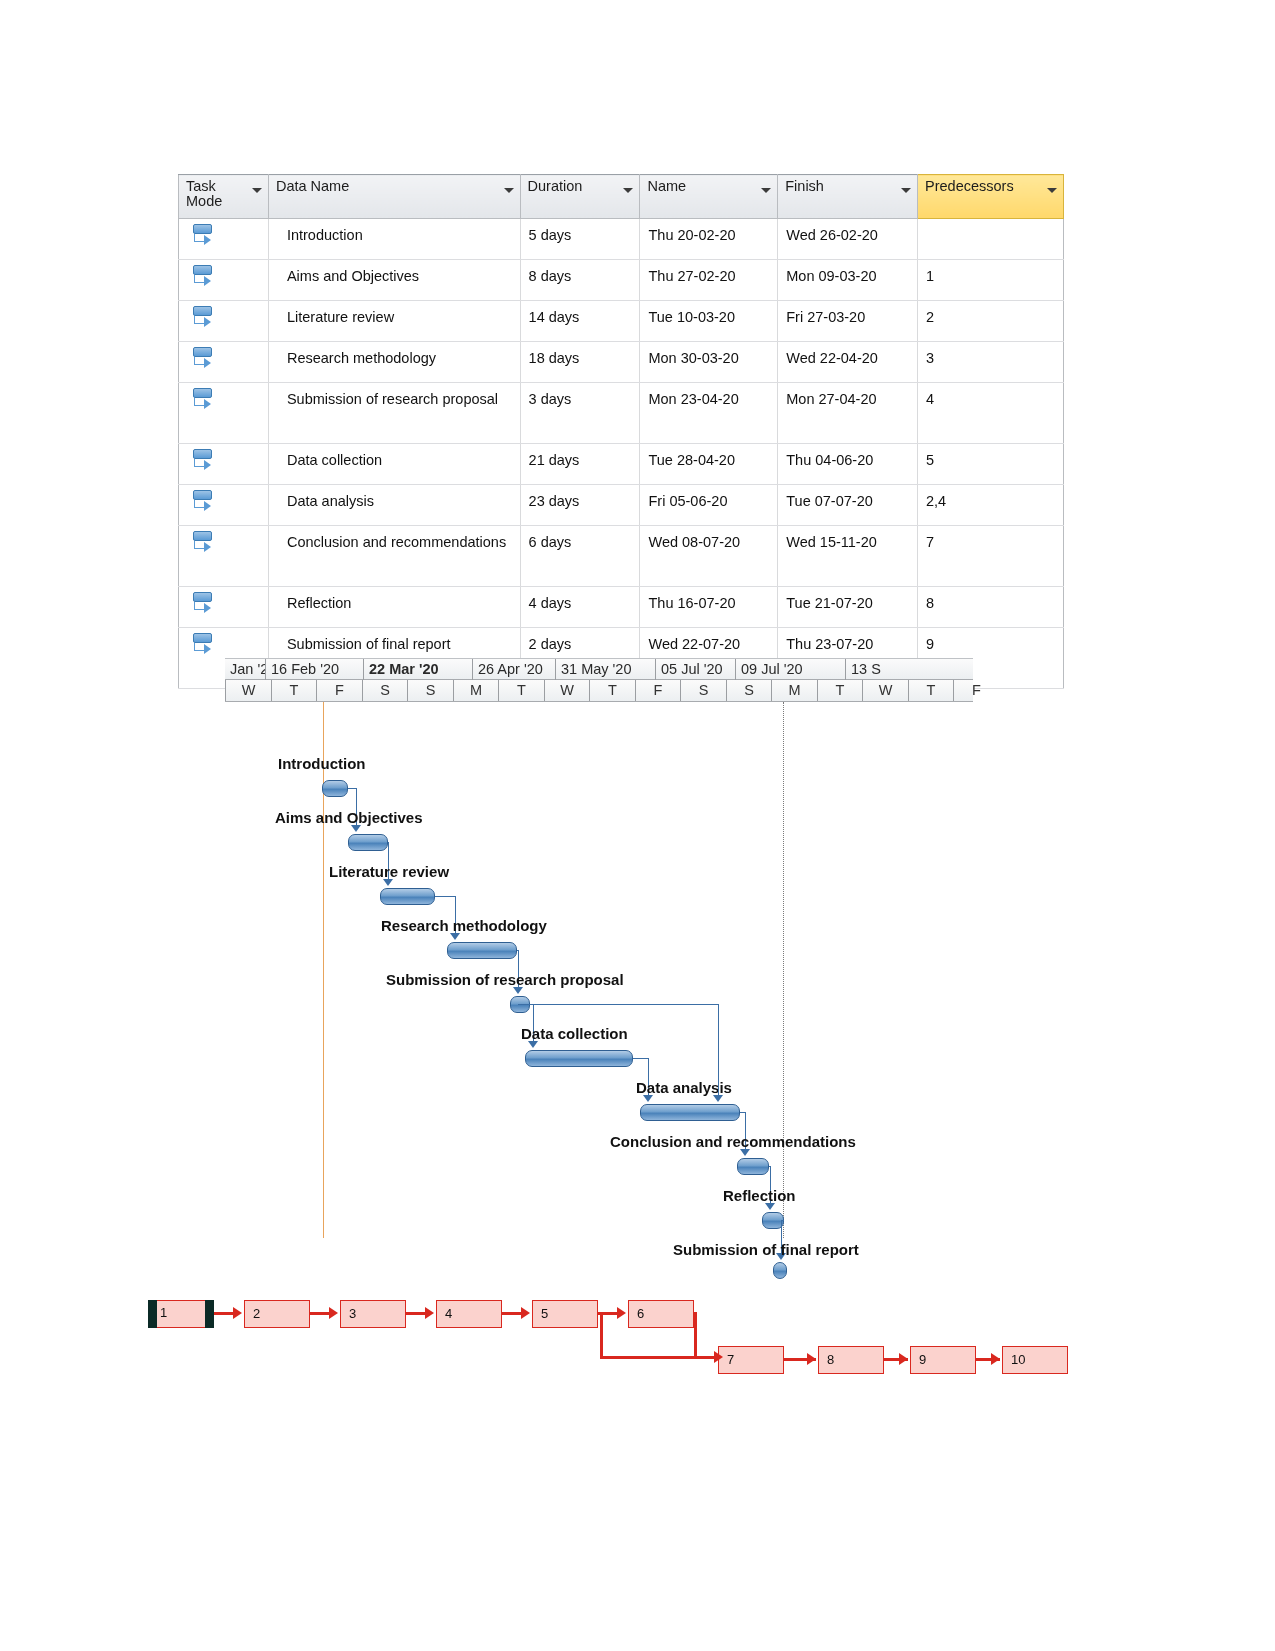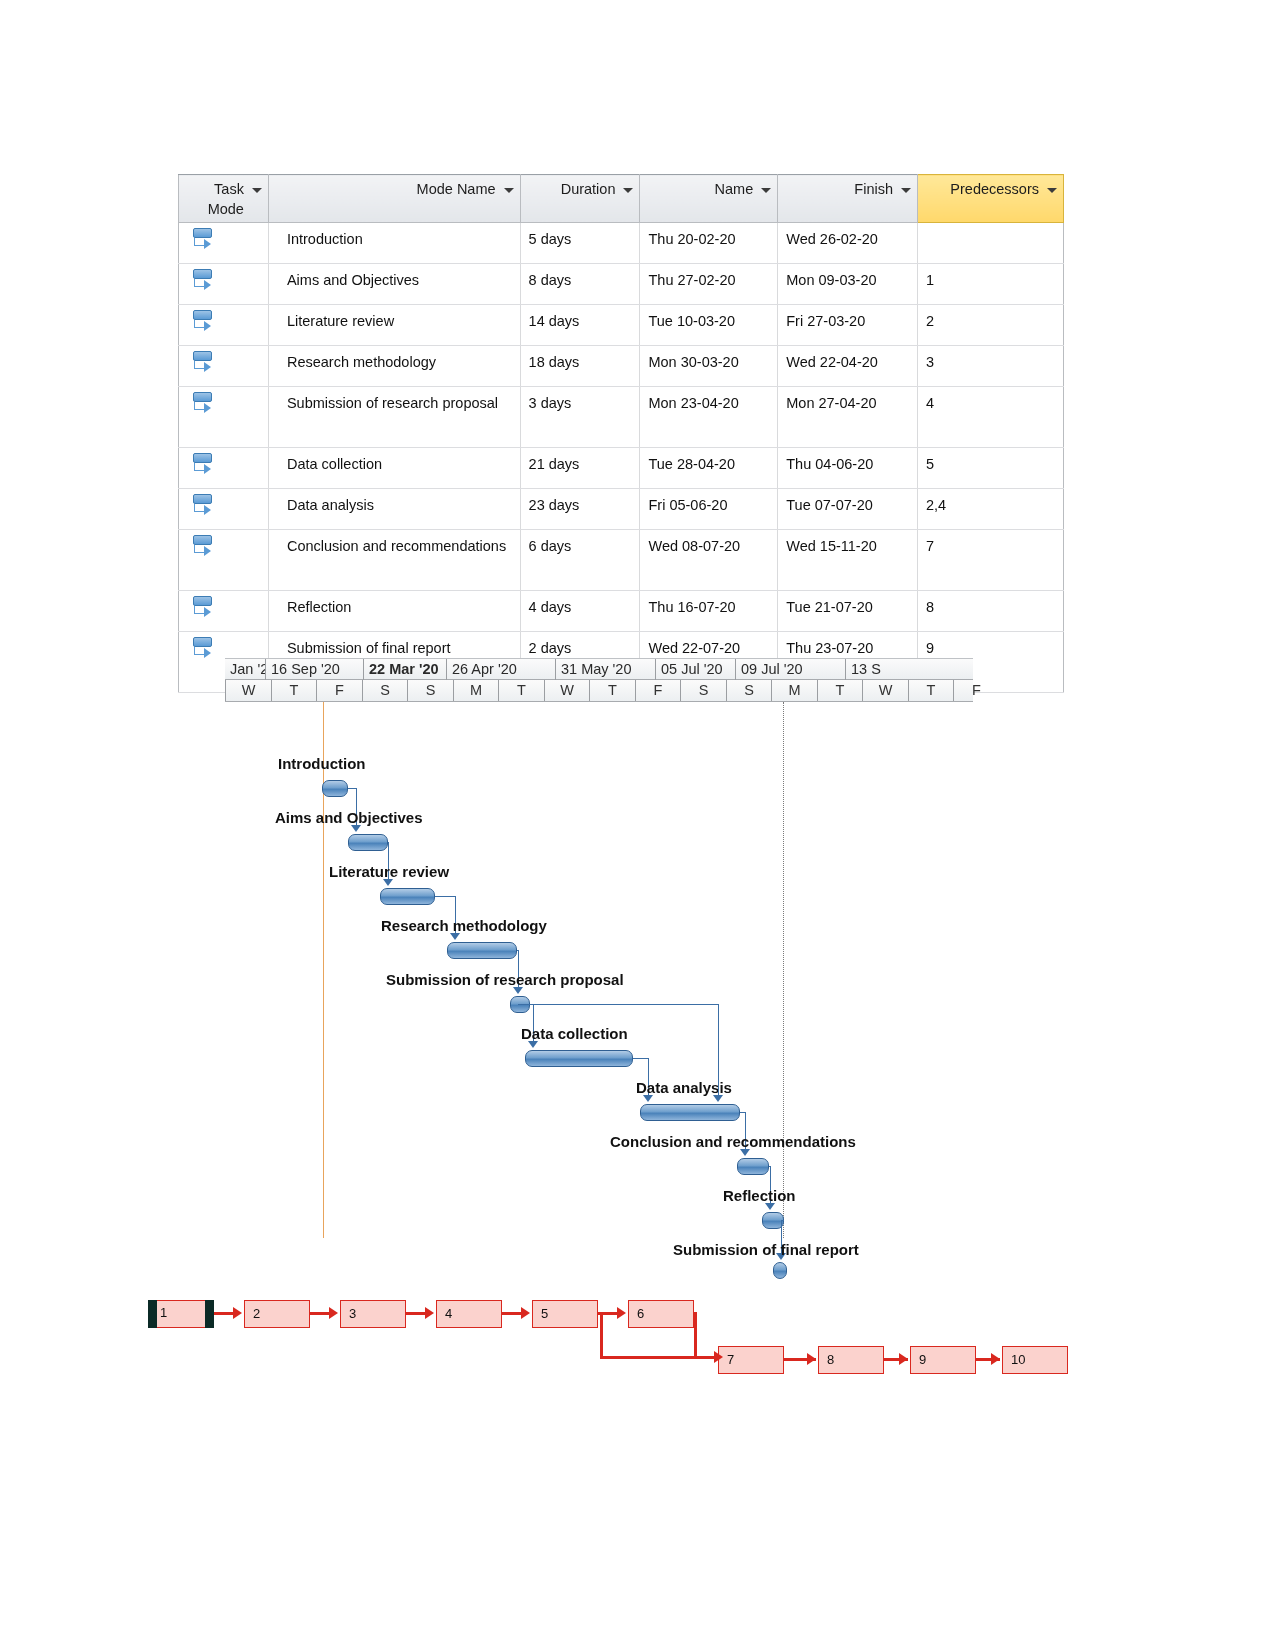--- a/index.html
+++ b/index.html
@@ -19,21 +19,21 @@
     border:1px solid #b9bcc0;border-top:1px solid #9aa0a6;
     font-weight:400;font-size:14.5px;color:#1d1d1d;
     text-align:left;vertical-align:top;
     padding:4px 6px 3px 7px;height:36px;position:relative;
   }
   #task-table th.pred-head{
     background:linear-gradient(to bottom,#ffe695 0%,#ffd champion 100%);
     background:linear-gradient(to bottom,#ffe899 0%,#ffd86b 100%);
     border-color:#d8b43c;
   }
-  .hdr-inner{display:block;padding-right:18px;line-height:20px;text-align:right;}
+  .hdr-inner{display:block;padding-right:18px;line-height:15px;}
   .filter-arrow{
     position:absolute;right:6px;top:13px;width:0;height:0;
     border-left:5px solid transparent;border-right:5px solid transparent;
     border-top:5px solid #3b3b3b;
   }
   #task-table td{
     border-left:1px solid #d9dadc;border-right:1px solid #d9dadc;
     border-bottom:1px solid #dcdde0;
     font-size:14.5px;color:#111;padding:7px 7px 7px 8px;vertical-align:top;
     line-height:19px;background:#fff;
@@ -128,21 +128,21 @@
       <col class="c-finish">
       <col class="c-pred">
   </colgroup>
   <thead>
     <tr>
       <th>
         <span class="hdr-inner">Task Mode</span>
         <span class="filter-arrow"></span>
       </th>
       <th>
-        <span class="hdr-inner">Mode Name</span>
+        <span class="hdr-inner">Data Name</span>
         <span class="filter-arrow"></span>
       </th>
       <th>
         <span class="hdr-inner">Duration</span>
         <span class="filter-arrow"></span>
       </th>
       <th>
         <span class="hdr-inner">Name</span>
         <span class="filter-arrow"></span>
       </th>
@@ -297,23 +297,23 @@
         <td>Thu 23-07-20</td>
         <td class="pred-cell">9</td>
       </tr>
     </tbody>
 </table>
 
 <div id="gantt">
   <div id="gantt-head">
     <div class="tl-row tl-months" id="tl-months">
         <div class="tl-cell noline" style="left: 0px; width: 40px;">Jan '20</div>
-        <div class="tl-cell" style="left: 40px; width: 98px;">16 Sep '20</div>
+        <div class="tl-cell" style="left: 40px; width: 98px;">16 Feb '20</div>
         <div class="tl-cell" style="left: 138px; width: 99px; font-weight: bold;">22 Mar '20</div>
-        <div class="tl-cell" style="left: 221px; width: 93px;">26 Apr '20</div>
+        <div class="tl-cell" style="left: 247px; width: 93px;">26 Apr '20</div>
         <div class="tl-cell" style="left: 330px; width: 100px;">31 May '20</div>
         <div class="tl-cell" style="left: 430px; width: 80px;">05 Jul '20</div>
         <div class="tl-cell" style="left: 510px; width: 110px;">09 Jul '20</div>
         <div class="tl-cell" style="left: 620px; width: 115px;">13 S</div>
       </div>
     <div class="tl-row tl-days" id="tl-days">
         <div class="tl-day" style="left: 0px;">W</div>
         <div class="tl-day" style="left: 45.5px;">T</div>
         <div class="tl-day" style="left: 91px;">F</div>
         <div class="tl-day" style="left: 136.5px;">S</div>

